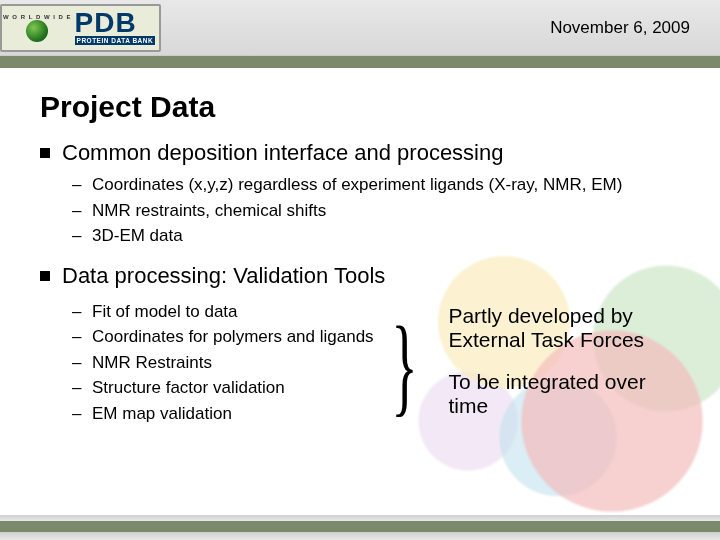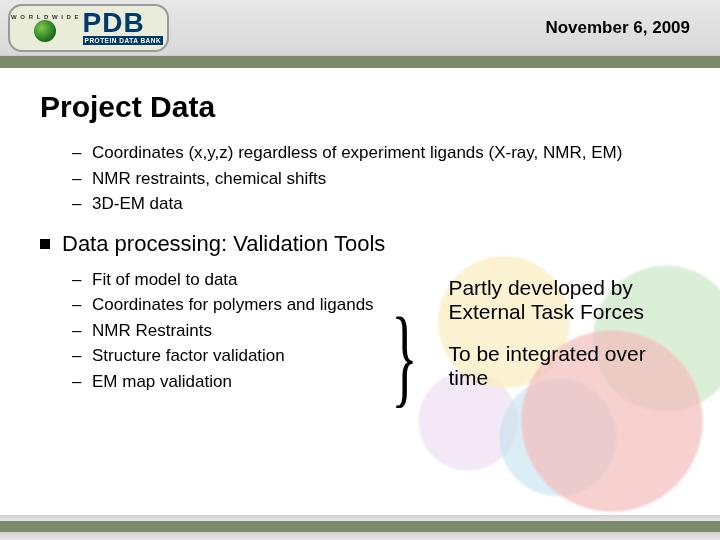--- a/index.html
+++ b/index.html
@@ -1,34 +1,34 @@
 <!DOCTYPE html>
 <html><head>
 <meta charset="utf-8">
 <style>
   body{margin:0;padding:0;width:720px;height:540px;font-family:Arial,Helvetica,sans-serif;background:#fff;overflow:hidden;position:relative}
   .header{height:55px;background:linear-gradient(#e8e8e8,#d8d8d8);border-bottom:1px solid #ccc;position:relative;display:flex;align-items:center}
-  .logo-box{margin-left:8px;display:flex;align-items:center;border:2px solid #999;border-radius:14px;background:#e8ecd8;padding:1px 4px 1px 1px;height:42px}
+  .logo-box{margin-left:0;display:flex;align-items:center;border:2px solid #999;border-radius:2px;background:#e8ecd8;padding:1px 4px 1px 1px;height:42px}
   .logo-ww{display:flex;flex-direction:column;align-items:center;justify-content:center;margin-right:3px}
   .globe{width:22px;height:22px;border-radius:50%;background:radial-gradient(circle at 35% 35%,#7ec850,#1a6b1a 70%);position:relative}
   .ww-text{font-size:6px;font-weight:bold;letter-spacing:1px;color:#333}
   .pdb-text{font-size:28px;font-weight:900;color:#003a6b;letter-spacing:1px;line-height:.9}
   .pdb-sub{font-size:6.5px;font-weight:bold;color:#fff;background:#003a6b;padding:1px 2px;letter-spacing:.5px}
-  .date{margin-left:auto;margin-right:30px;font-weight:bold;font-size:17px;color:#000}
+  .date{margin-left:auto;margin-right:30px;font-weight:normal;font-size:17px;color:#000}
   .bar{height:12px;background:#7a8a6a}
   .content{padding:8px 40px 0 40px;position:relative;z-index:2}
   h1{font-size:30px;font-weight:bold;margin:14px 0 16px 0;color:#000}
   .sq{list-style:none;padding:0;margin:0}
   .sq>li{position:relative;padding-left:22px;font-size:22px;margin-bottom:6px}
   .sq>li::before{content:"";position:absolute;left:0;top:8px;width:10px;height:10px;background:#000}
   .dash{list-style:none;padding:0;margin:4px 0 14px 0}
   .dash>li{position:relative;padding-left:30px;font-size:17px;line-height:1.5}
   .dash>li::before{content:"–";position:absolute;left:10px;top:0}
   .italic{}
-  .row{display:flex;align-items:flex-end}
+  .row{display:flex;align-items:center}
   .side-notes{font-size:21px;margin-left:18px;padding-top:6px}
   .side-notes p{margin:0 0 18px 0}
   .brace{font-size:110px;line-height:.95;color:#000;margin-left:4px;margin-top:-4px;font-family:"Times New Roman",serif;transform:scaleX(.5)}
   .footer{position:absolute;bottom:0;left:0;right:0}
   .fbar1{height:6px;background:linear-gradient(#d0d0d0,#e8e8e8)}
   .fbar2{height:11px;background:#7a8a6a}
   .fbar3{height:8px;background:linear-gradient(#d0d0d0,#e8e8e8)}
   .bgart{position:absolute;right:0;bottom:20px;width:360px;height:330px;opacity:.32;z-index:1;pointer-events:none;
     background:
       radial-gradient(circle at 70% 70%,rgba(220,50,50,.7) 0 26%,transparent 27%),
@@ -53,20 +53,23 @@
   </div>
   <div class="date">November 6, 2009</div>
 </div>
 <div class="bar"></div>
 
 <div class="bgart"></div>
 
 <div class="content">
   <h1>Project Data</h1>
 
+  <ul class="sq">
+    <li>Common deposition interface and processing</li>
+  </ul>
   <ul class="dash" style="padding-left:22px">
     <li><span>Coordinates (</span><span class="italic">x,y,z</span><span>) regardless of experiment ligands (X-ray, NMR, EM)</span></li>
     <li>NMR restraints, chemical shifts</li>
     <li>3D-EM data</li>
   </ul>
 
   <ul class="sq">
     <li>Data processing: Validation Tools</li>
   </ul>
   <div class="row">

